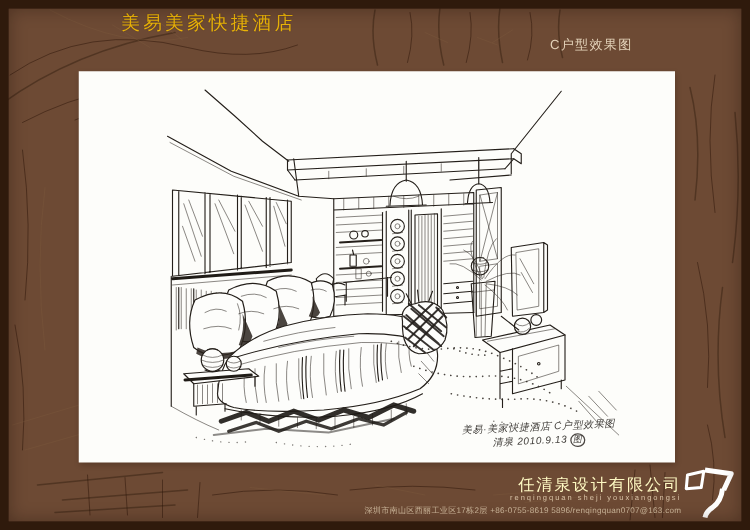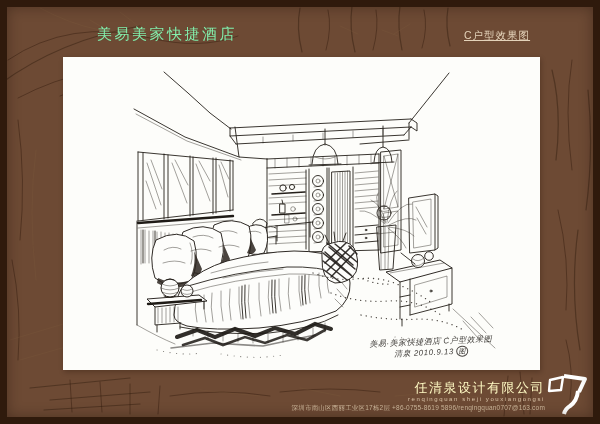--- a/index.html
+++ b/index.html
@@ -7,26 +7,26 @@
     position:relative;width:600px;height:424px;overflow:hidden;
     background:#6d4a34;
     font-family:"Liberation Sans", sans-serif;
   }
   .layer{position:absolute;left:0;top:0;}
   .border-frame{
     position:absolute;inset:0;border:7px solid #2f1a0c;pointer-events:none;z-index:20;
     box-shadow:inset 0 0 14px rgba(20,8,2,.35);
   }
   .brand{
-    position:absolute;left:97px;top:25px;font-size:15px;letter-spacing:2.5px;
-    color:#86efac;text-shadow:0 0 1px rgba(0,0,0,.25);z-index:5;
+    position:absolute;left:97px;top:9px;font-size:15px;letter-spacing:2.5px;
+    color:#eab308;text-shadow:0 0 1px rgba(0,0,0,.25);z-index:5;
   }
   .unit-label{
-    position:absolute;left:464px;top:29px;font-size:10.5px;letter-spacing:1px;
-    color:#e4d3ba;z-index:5;text-decoration:underline;
+    position:absolute;left:440px;top:29px;font-size:10.5px;letter-spacing:1px;
+    color:#e4d3ba;z-index:5;
   }
   .paper{
     position:absolute;left:63px;top:57px;width:477px;height:313px;
     background:#fdfdfa;z-index:6;box-shadow:1px 2px 5px rgba(25,10,3,.28);
   }
   .caption{
     position:absolute;left:296px;top:279px;width:144px;text-align:center;
     transform:rotate(-2.5deg);color:#3f3c38;font-size:8px;line-height:1.4;
     font-style:italic;letter-spacing:.5px;z-index:3;
   }

